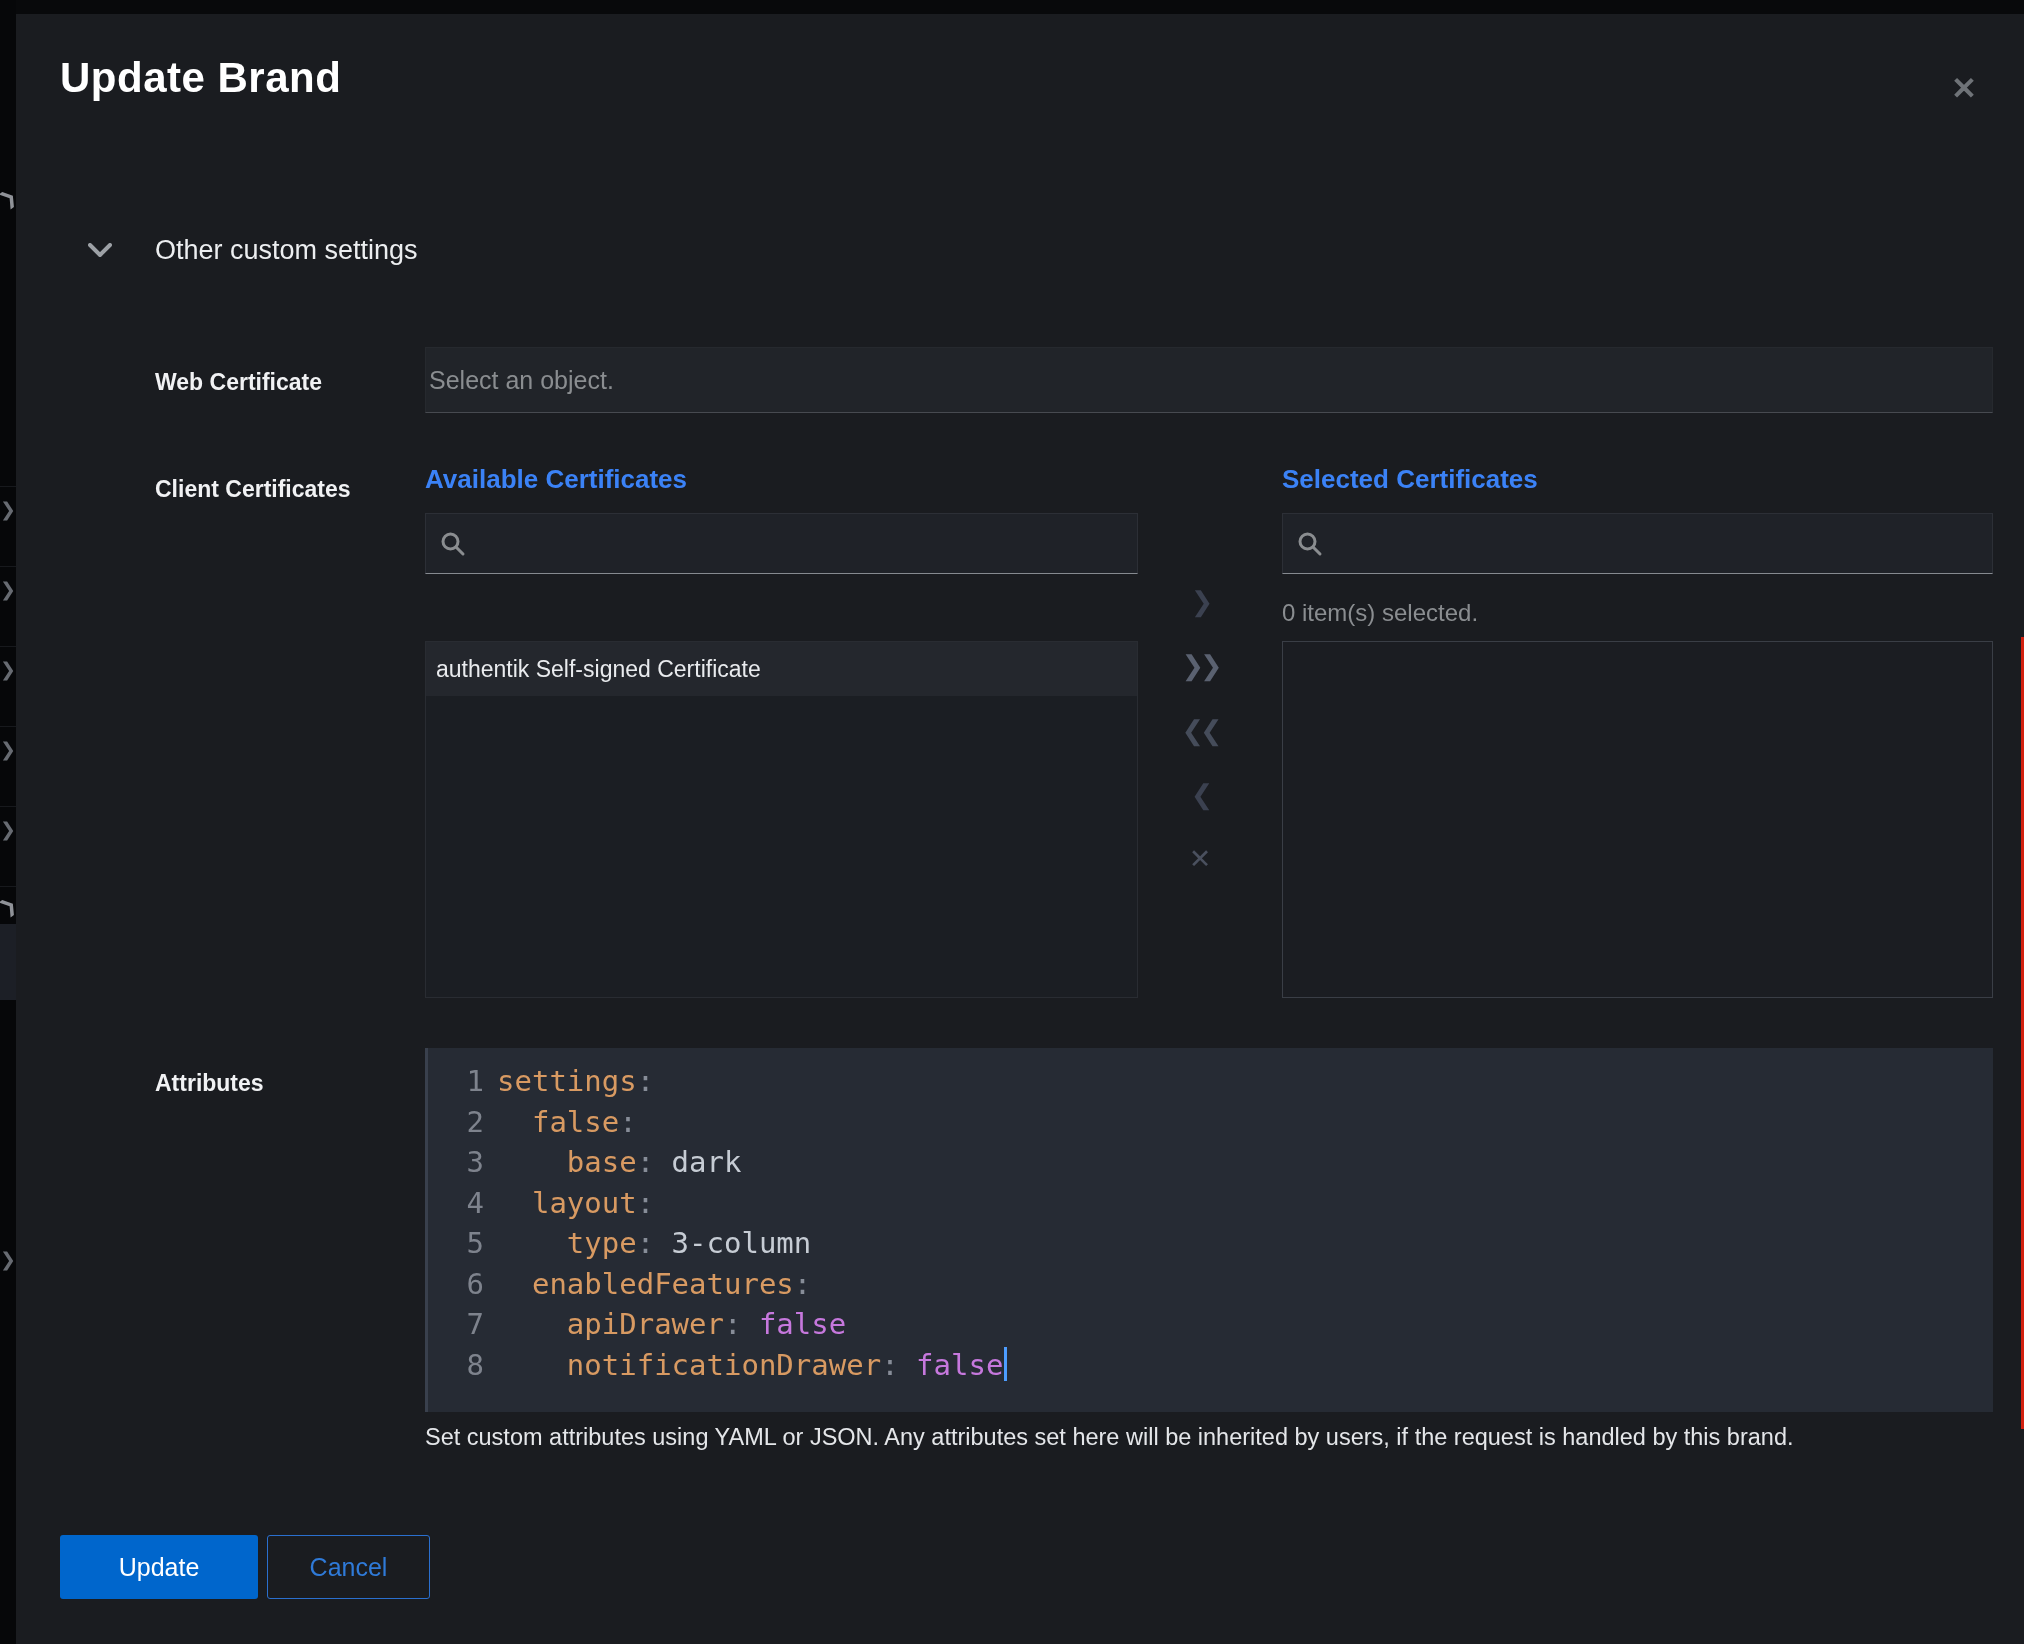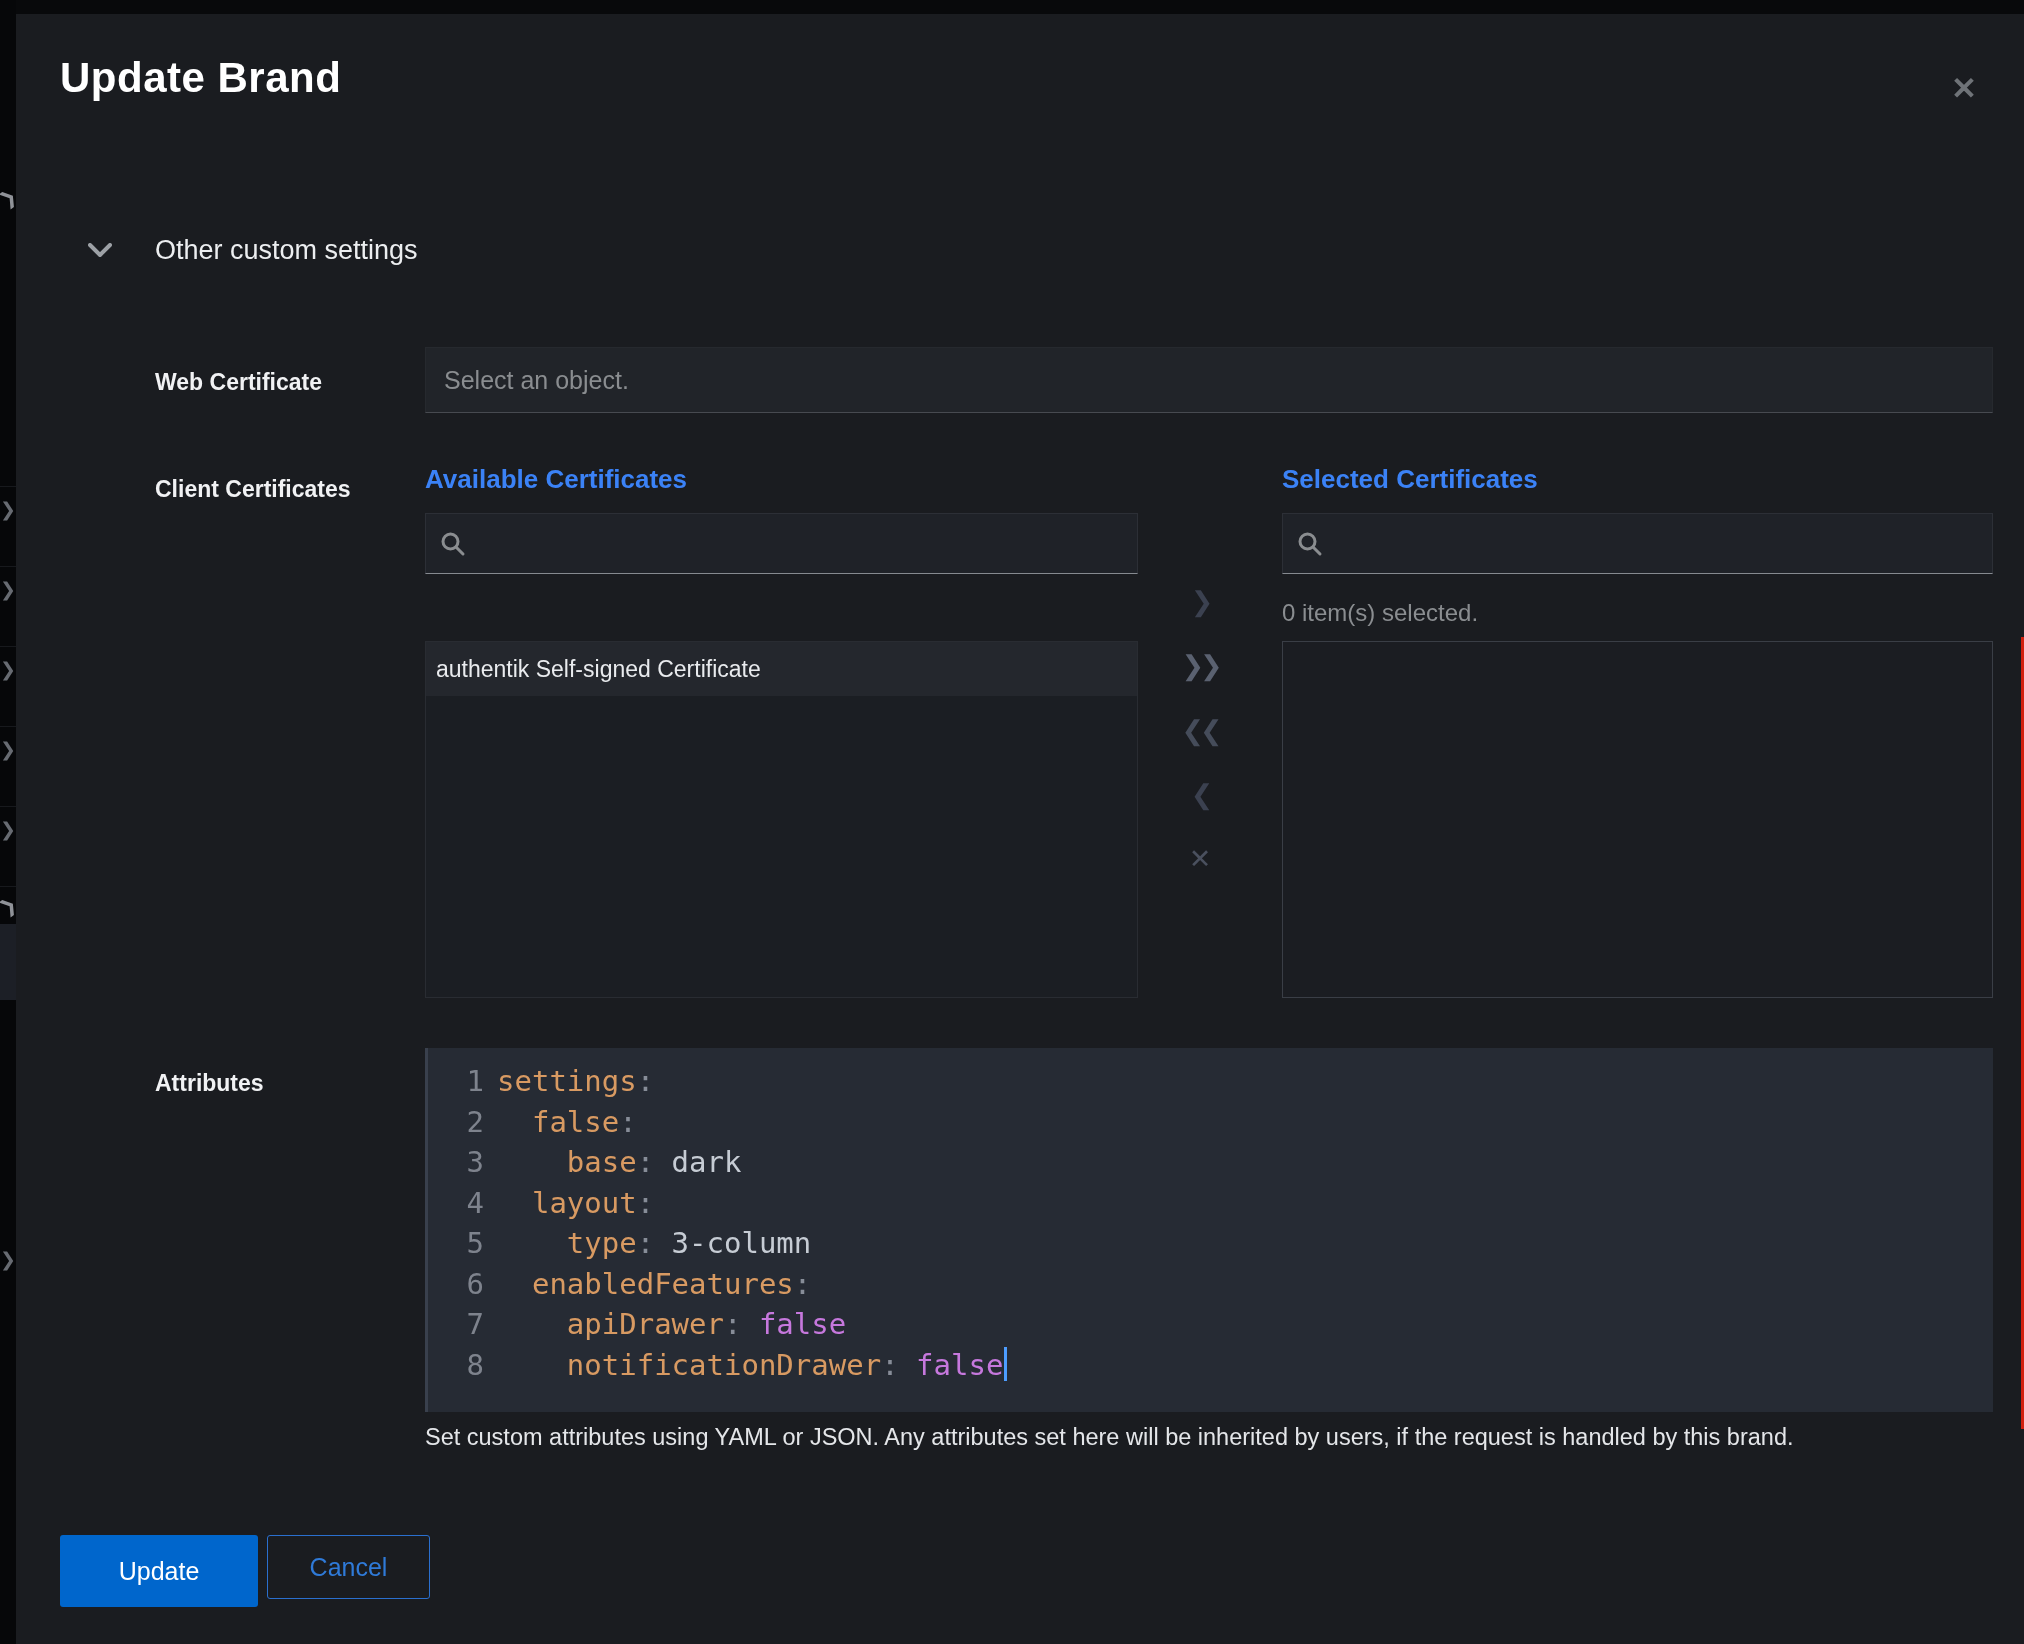--- a/index.html
+++ b/index.html
@@ -59,21 +59,21 @@
     font-size:23px; font-weight:700; color:#f1f2f4;
   }
   .lbl-webcert { top:355px; }
   .lbl-clientcert { top:462px; }
   .lbl-attributes { top:1056px; }
 
   
   .webcert-select {
     position:absolute; left:409px; top:333px; width:1568px; height:66px;
     background:#212429; border:1px solid #26292e; border-bottom:1px solid #474a50;
-    display:flex; align-items:center; padding-left:18px; cursor:text;
+    display:flex; align-items:center; padding-left:3px; cursor:text;
   }
   .webcert-select .ph { font-size:25px; color:#8a8d90; }
 
   
   .dual-heading {
     position:absolute; font-size:26px; font-weight:700; color:#3b82f6;
   }
   .hd-avail { left:409px; top:450px; }
   .hd-sel  { left:1266px; top:450px; }
 
@@ -147,21 +147,21 @@
     vertical-align:middle; transform:translateY(-3px); margin-left:1px;
   }
 
   .attr-help {
     position:absolute; left:409px; top:1410px; width:1540px;
     font-size:23.5px; color:#e4e6e9;
   }
 
   
   .btn-update {
-    position:absolute; left:44px; top:1521px; width:198px; height:72px;
+    position:absolute; left:44px; top:1521px; width:198px; height:64px;
     background:#0066cc; color:#ffffff; font-size:25px;
     border:none; border-radius:3px; cursor:pointer;
     font-family:"Liberation Sans",sans-serif;
     text-align:center;
   }
   .btn-cancel {
     position:absolute; left:251px; top:1521px; width:163px; height:64px;
     background:transparent; color:#2f7ad8; font-size:25px;
     border:1px solid #2a6fce; border-radius:3px; cursor:pointer;
     font-family:"Liberation Sans",sans-serif;

